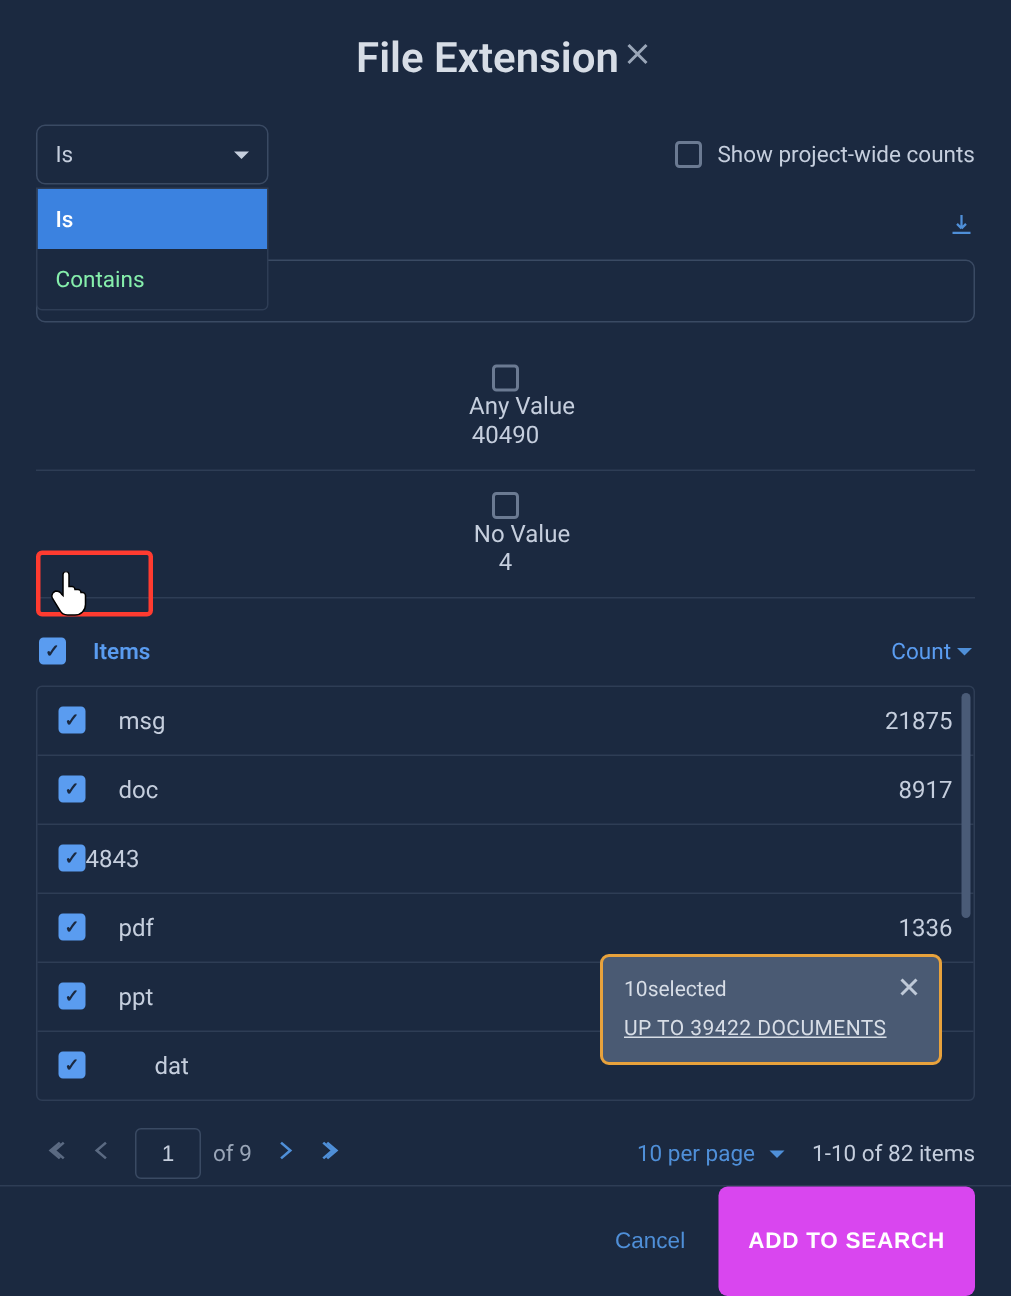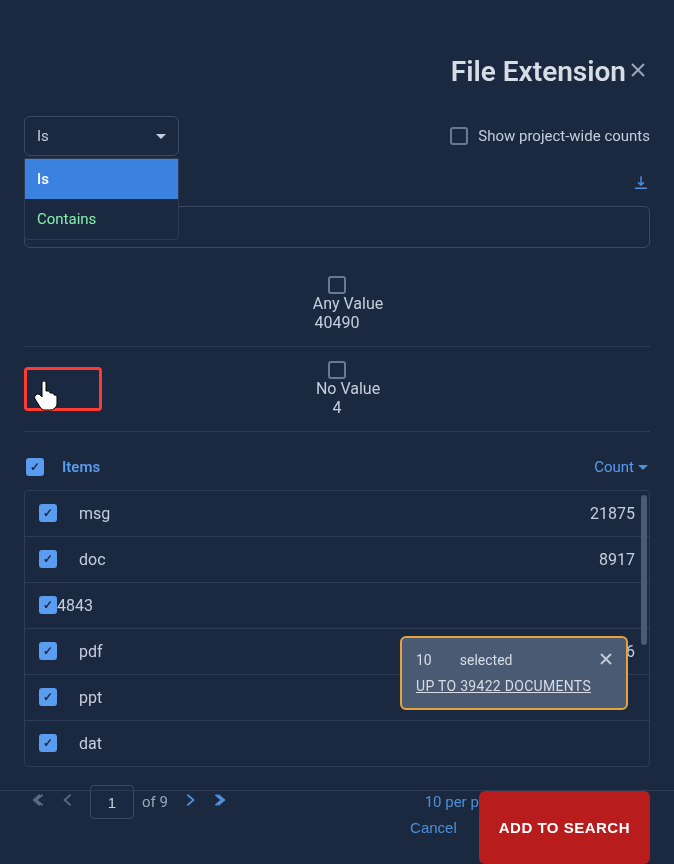--- a/index.html
+++ b/index.html
@@ -10,24 +10,23 @@
     font-family: -apple-system, BlinkMacSystemFont, "Segoe UI", Roboto, sans-serif;
     color: #c5cedd;
     position: relative;
     overflow: hidden;
   }
   .dialog {
     padding: 22px 24px 0 24px;
   }
   .header {
     display: flex;
-    justify-content: flex-end;
+    justify-content: center;
     align-items: center;
     margin-bottom: 28px;
-    margin-top: 33px;
   }
   .title {
     font-size: 28px;
     font-weight: 600;
     color: #d7dde6;
   }
   .close-x {
     color: #9aa6b8;
     cursor: pointer;
     font-size: 18px;
@@ -167,21 +166,21 @@
     position: relative;
   }
   .data-row {
     display: flex;
     align-items: flex-start;
     padding: 13px 14px;
     font-size: 16px;
     color: #c5cedd;
     border-bottom: 1px solid #2e3d55;
   }
-  .data-row:last-child { border-bottom: none; }
+  .data-row:last-child { border-bottom: none; gap: 24px; }
   .data-row .lbl { flex: 1; margin-left: 22px; }
   .scrollbar {
     position: absolute;
     right: 2px; top: 4px;
     width: 6px; height: 150px;
     background: #4a5b77;
     border-radius: 3px;
   }
   .pager {
     display: flex;
@@ -227,42 +226,42 @@
     width: 228px;
     background: #4a5a73;
     border: 2px solid #e8a23c;
     border-radius: 6px;
     padding: 14px 14px;
     color: #d7dde6;
     font-size: 14px;
     z-index: 15;
   }
   .toast-top { display: flex; justify-content: space-between; align-items: center; margin-bottom: 10px;}
-  .toast-top-left { display:flex; gap: 28px; }
+  .toast-top-left { display:flex; }
   .toast-x { color: #bfc9d8; cursor: pointer; }
   .toast-sub { font-size: 14px; letter-spacing: 0.3px; text-decoration: underline; }
   .footer {
     position: absolute;
     bottom: 0; left: 0; right: 0;
     height: 74px;
     border-top: 1px solid #2e3d55;
     display: flex;
     justify-content: flex-end;
     padding: 0 24px;
     gap: 22px;
   }
   .cancel {
     color: #4f8fd8;
     font-size: 15px;
     cursor: pointer;
     background: none;
     border: none;
   }
   .add-to-search {
-    background: #b91c1c;
+    background: #d946ef;
     color: #fff;
     border: none;
     border-radius: 6px;
     padding: 13px 20px;
     font-size: 15px;
     font-weight: 600;
     letter-spacing: 0.5px;
     cursor: pointer;
   }
 </style>

